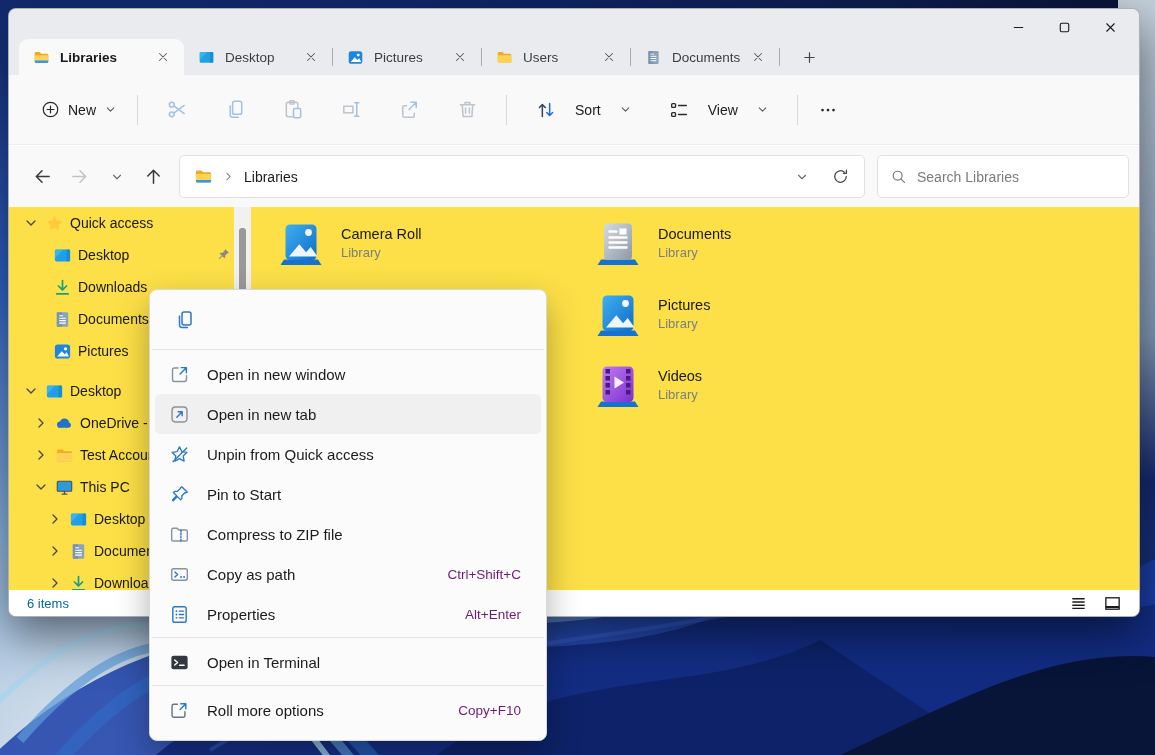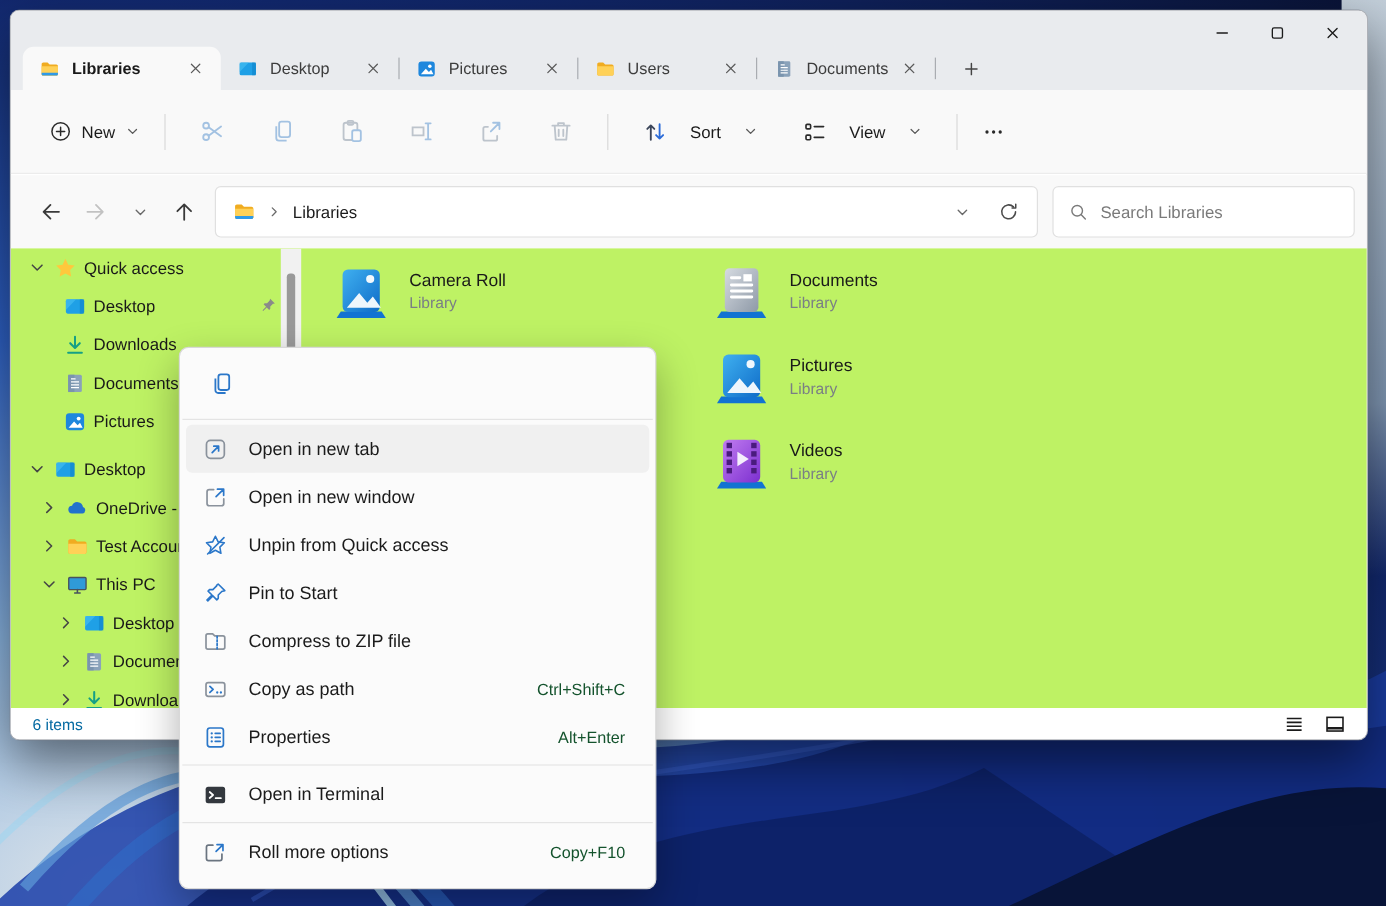--- a/index.html
+++ b/index.html
@@ -45,21 +45,21 @@
                 border:1px solid #e0e0e0; border-radius:5px; display:flex; align-items:center; padding:0 8px 0 14px; }
   .addr-crumb { display:flex; align-items:center; gap:9px; font-size:14px; color:#1b1b1b; flex:1; }
   .addr-right { display:flex; align-items:center; gap:6px; }
   .addr-iconbtn { width:32px; height:32px; display:flex; align-items:center; justify-content:center; border-radius:4px; }
   .searchbox { position:absolute; left:868px; top:9px; width:252px; height:43px; background:#fff;
                border:1px solid #e0e0e0; border-radius:5px; display:flex; align-items:center; padding:0 12px; gap:10px; }
   .searchbox input { border:none; outline:none; font-size:14px; color:#1b1b1b; width:100%; background:transparent; font-family:inherit; }
   .searchbox input::placeholder { color:#7a7a7a; }
 
   
-  .content { position:absolute; left:0; top:198px; width:100%; bottom:26px; background:#bef264; }
+  .content { position:absolute; left:0; top:198px; width:100%; bottom:26px; background:#fde047; }
   .sidebar { position:absolute; left:0; top:0; width:244px; height:100%; overflow:hidden; }
   .sb-item { height:32px; display:flex; align-items:center; gap:6px; font-size:14px; color:#191919; white-space:nowrap; overflow:hidden; border-radius:4px; }
   .sb-item .sb-chev { width:16px; height:16px; color:#454545; flex:none; }
   .sb-ico { width:19px; height:19px; flex:none; }
   .sb-label { overflow:hidden; }
   .lvl0 { padding-left:14px; }
   .lvl0q { padding-left:44px; }  
   .lvl1 { padding-left:24px; }
   .lvl2 { padding-left:38px; }
   .sb-gap { height:8px; }
@@ -80,21 +80,21 @@
   
   .context-menu { position:absolute; left:149px; top:289px; width:398px; height:452px; z-index:5;
                   background:#fbfbfb; border:1px solid #d8d8d8; border-radius:8px;
                   box-shadow:0 14px 34px rgba(0,0,0,.30); padding-top:4px; font-size:15px; color:#1b1b1b; }
   .cm-iconrow { height:52px; display:flex; align-items:center; padding-left:17px; }
   .cm-iconbtn { width:36px; height:36px; display:flex; align-items:center; justify-content:center; border-radius:5px; }
   .cm-divider { height:1px; background:#e4e4e4; margin:3px 2px 4px 2px; }
   .cm-item { height:40px; margin:0 5px; border-radius:5px; display:flex; align-items:center; padding:0 14px 0 14px; gap:17px; }
   .cm-item.hover { background:#f0f0f0; }
   .cm-label { flex:1; }
-  .cm-shortcut { font-size:13.5px; color:#14532d; margin-right:6px; }
+  .cm-shortcut { font-size:13.5px; color:#701a75; margin-right:6px; }
   .cm-ic { width:21px; height:21px; }
 </style>
 </head>
 <body>
 
 <svg width="0" height="0" style="position:absolute">
   <defs>
     <linearGradient id="g-pic" x1="0" y1="0" x2="1" y2="1">
         <stop offset="0" stop-color="#3fb0f0"></stop>
         <stop offset="1" stop-color="#0f6cc8"></stop>
@@ -748,31 +748,31 @@
 <div class="context-menu">
   <div class="cm-iconrow">
     <div class="cm-iconbtn">
       <svg class="ic" width="22" height="22">
           <use href="#s-m-copy"></use>
         </svg>
     </div>
   </div>
   <div class="cm-divider"></div>
 
+  <div class="cm-item">
+    <svg class="cm-ic ic">
+        <use href="#s-m-newwin"></use>
+      </svg>
+    <span class="cm-label">Open in new window</span>
+  </div>
   <div class="cm-item hover">
     <svg class="cm-ic ic">
         <use href="#s-m-newtab"></use>
       </svg>
     <span class="cm-label">Open in new tab</span>
-  </div>
-  <div class="cm-item">
-    <svg class="cm-ic ic">
-        <use href="#s-m-newwin"></use>
-      </svg>
-    <span class="cm-label">Open in new window</span>
   </div>
   <div class="cm-item">
     <svg class="cm-ic ic">
         <use href="#s-m-unpin"></use>
       </svg>
     <span class="cm-label">Unpin from Quick access</span>
   </div>
   <div class="cm-item">
     <svg class="cm-ic ic">
         <use href="#s-m-pin"></use>

